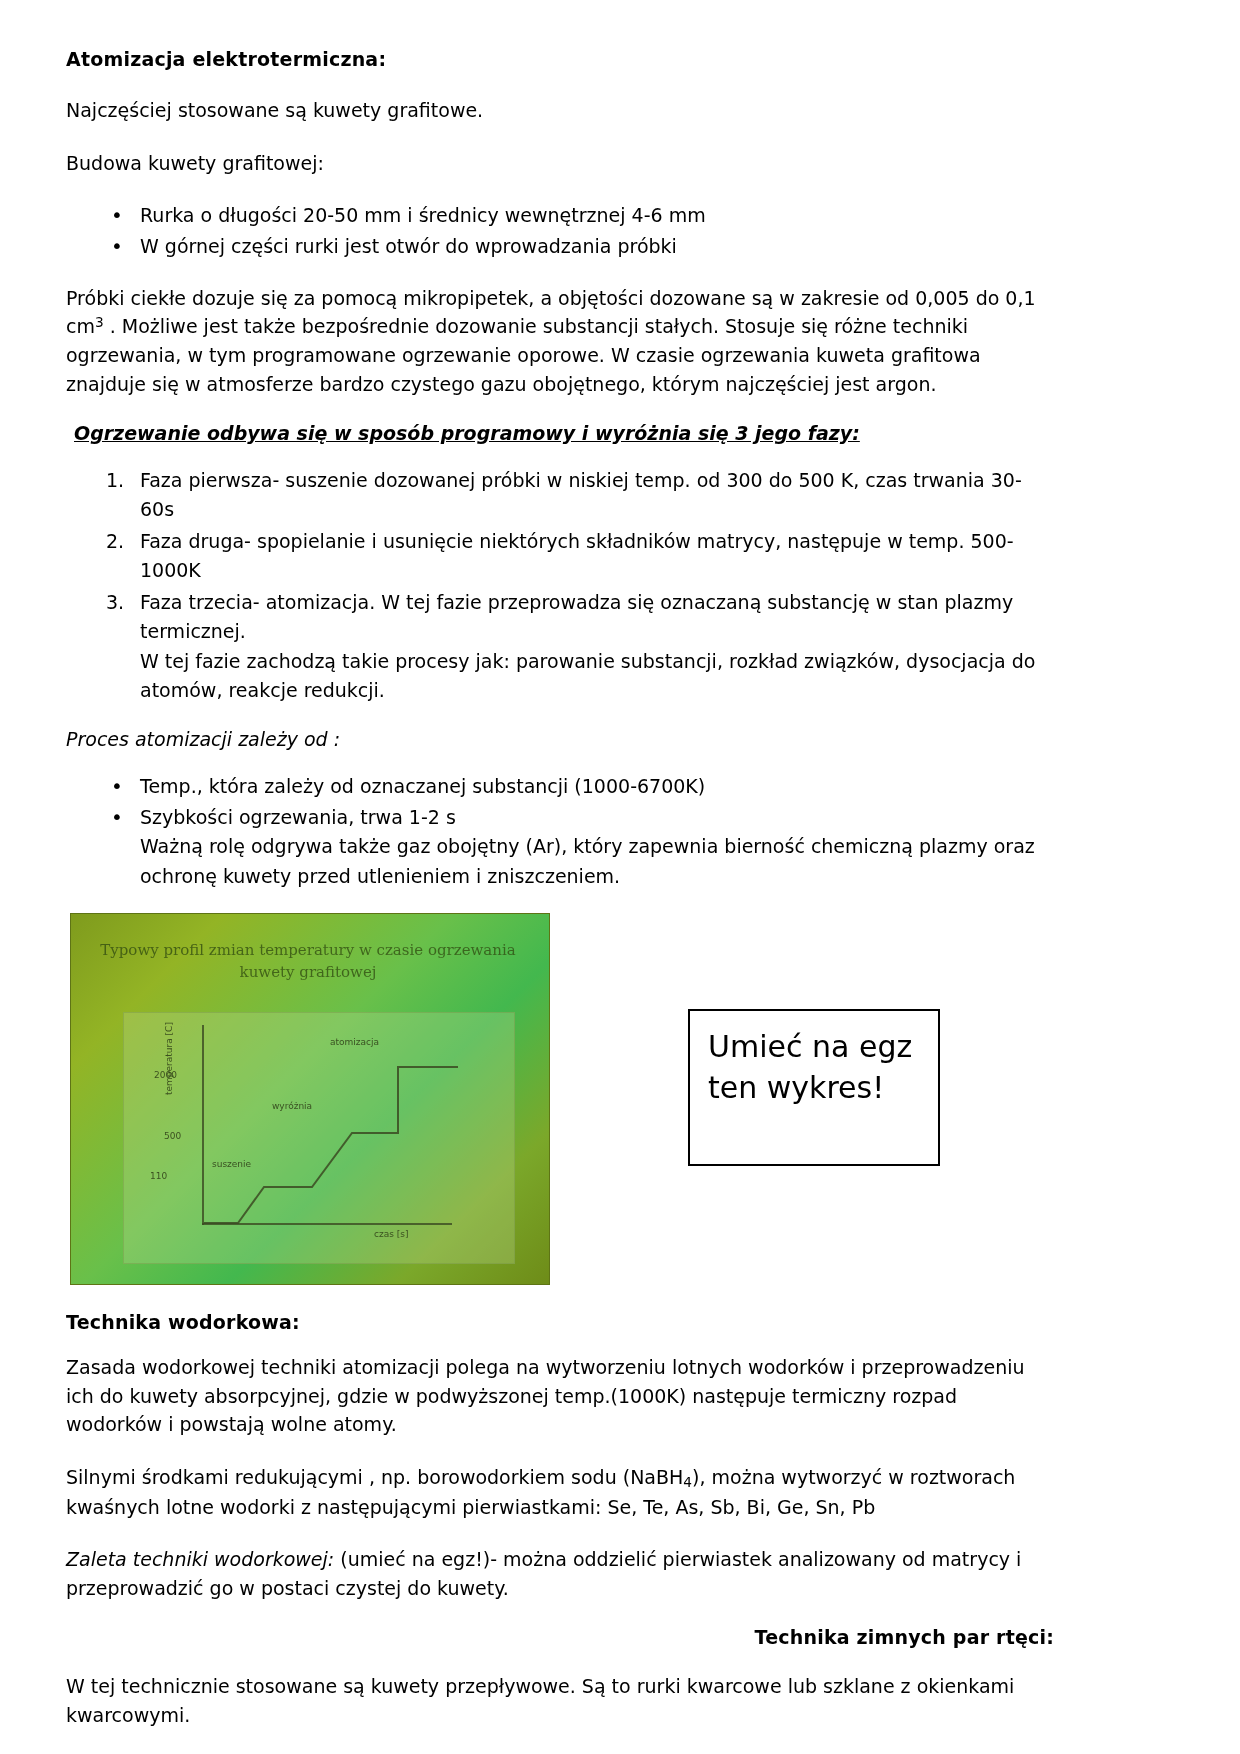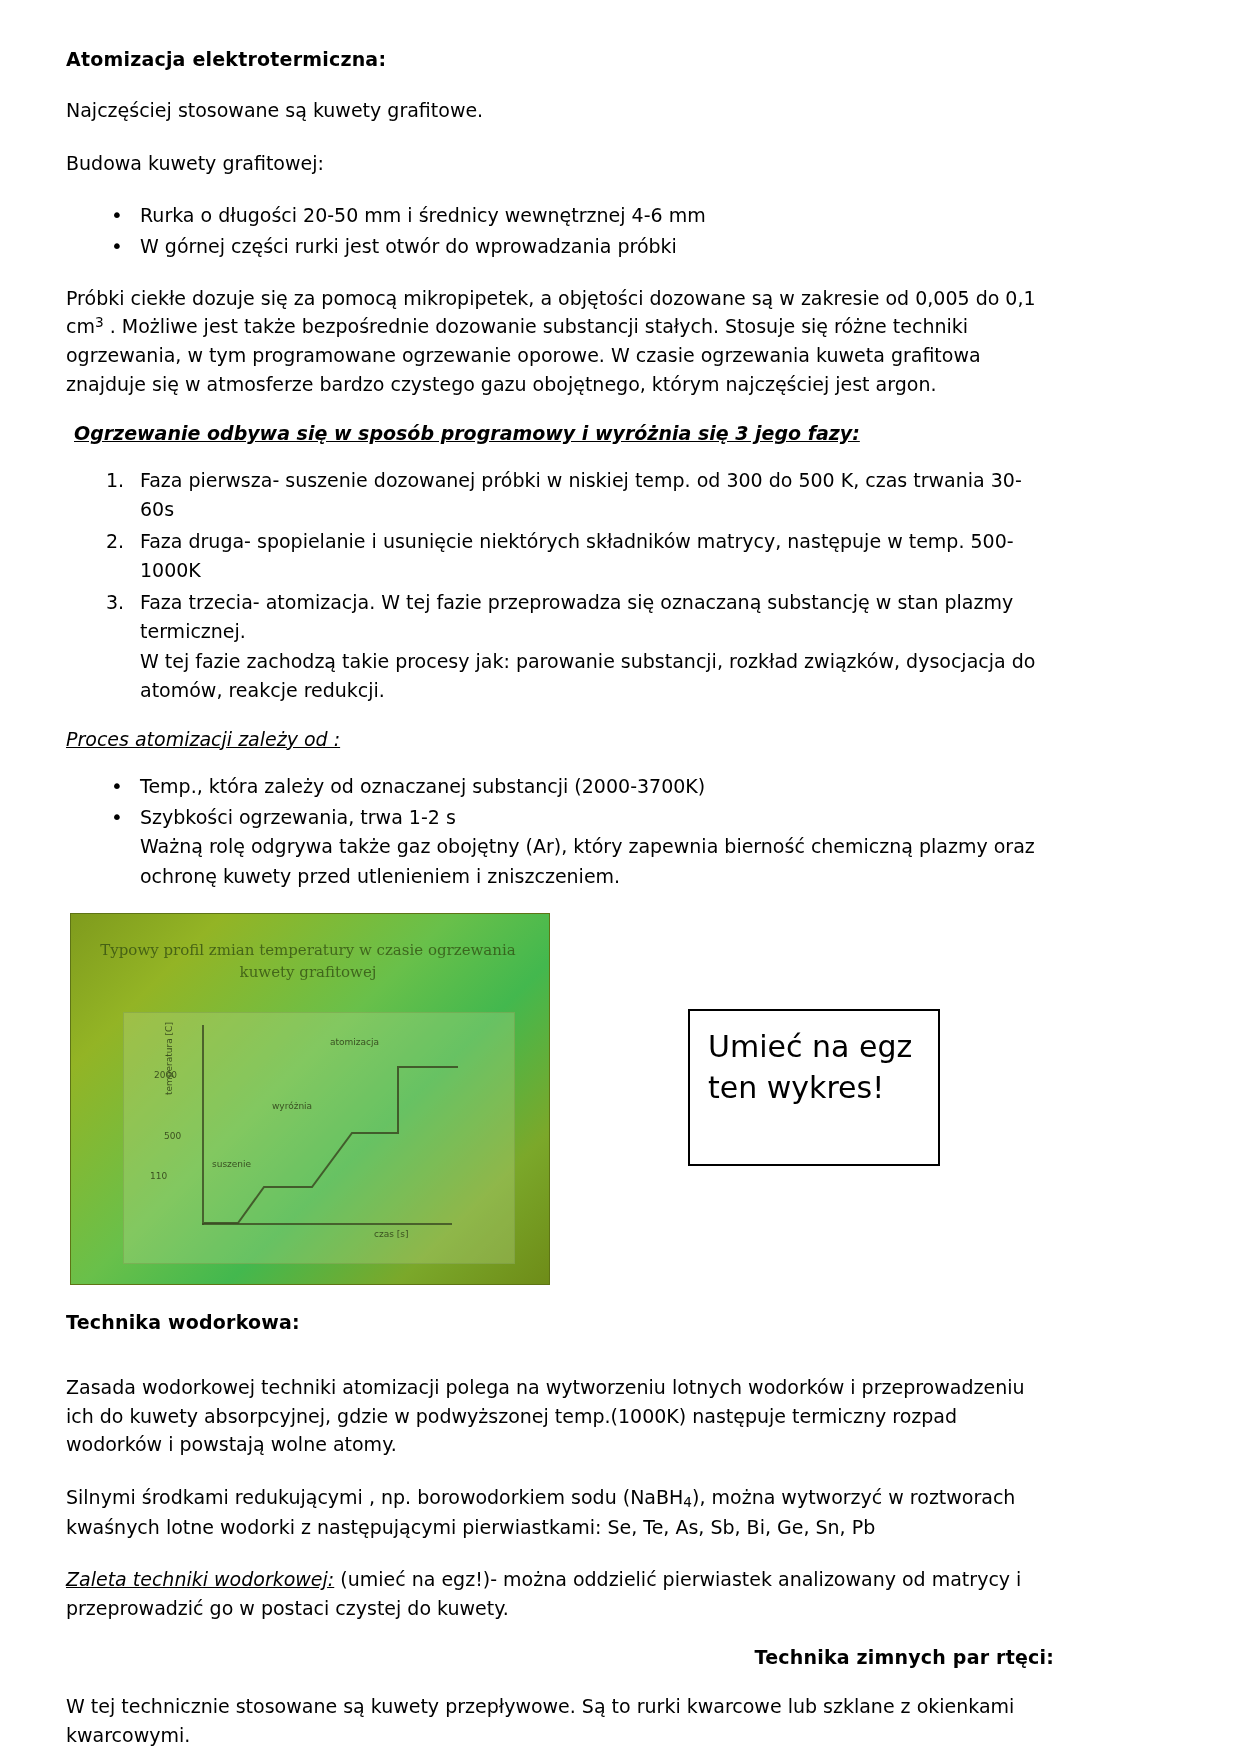--- a/index.html
+++ b/index.html
@@ -75,21 +75,20 @@
   }
   .u-bold-italic {
     font-weight: bold;
     font-style: italic;
     text-decoration: underline;
     font-size: 19px;
     margin: 0 0 22px 8px;
   }
   .u-italic {
     font-style: italic;
-    text-decoration: underline;
     font-size: 19px;
   }
   .figure-row {
     position: relative;
     height: 372px;
     margin: 14px 0 26px 0;
   }
   .figure {
     position: absolute;
     left: 4px;
@@ -208,21 +207,21 @@
 
   <ol class="numbers">
     <li>Faza pierwsza- suszenie dozowanej próbki w niskiej temp. od 300 do 500 K, czas trwania 30-60s</li>
     <li>Faza druga- spopielanie i usunięcie niektórych składników matrycy, następuje w temp. 500-1000K</li>
     <li><span>Faza trzecia- atomizacja. W tej fazie przeprowadza się oznaczaną substancję w stan plazmy termicznej.</span><span class="sub-line">W tej fazie zachodzą takie procesy jak: parowanie substancji, rozkład związków, dysocjacja do atomów, reakcje redukcji.</span></li>
   </ol>
 
   <p class="u-italic" style="margin:0 0 22px 0;">Proces atomizacji zależy od :</p>
 
   <ul class="bullets">
-    <li>Temp., która zależy od oznaczanej substancji (2000-3700K)</li>
+    <li>Temp., która zależy od oznaczanej substancji (1000-6700K)</li>
     <li><span>Szybkości ogrzewania, trwa 1-2 s</span><span class="sub-line">Ważną rolę odgrywa także gaz obojętny (Ar), który zapewnia bierność chemiczną plazmy oraz ochronę kuwety przed utlenieniem i zniszczeniem.</span></li>
   </ul>
 
   <div class="figure-row">
 
     <div class="figure">
       <div class="fig-title">Typowy profil zmian temperatury w czasie ogrzewania kuwety grafitowej</div>
 
       <div class="fig-plot">
         <div class="fig-axis-y"></div>
@@ -244,21 +243,21 @@
         <div class="fig-lab" style="left:206px; top:24px;">atomizacja</div>
       </div>
     </div>
 
     <div class="callout">
       <div class="callout-text">Umieć na egz ten wykres!</div>
     </div>
 
   </div>
 
-  <h1 class="section-head" style="margin-bottom:40px;">Technika wodorkowa:</h1>
+  <h1 class="section-head" style="margin-bottom:20px;">Technika wodorkowa:</h1>
 
   <p class="para">Zasada wodorkowej techniki atomizacji polega na wytworzeniu lotnych wodorków i przeprowadzeniu ich do kuwety absorpcyjnej, gdzie w podwyższonej temp.(1000K) następuje termiczny rozpad wodorków i powstają wolne atomy.</p>
 
   <p class="para"><span>Silnymi środkami redukującymi , np. borowodorkiem sodu (NaBH</span><sub>4</sub><span>), można wytworzyć w roztworach kwaśnych lotne wodorki z następującymi pierwiastkami: Se, Te, As, Sb, Bi, Ge, Sn, Pb</span></p>
 
   <p class="para"><span class="u-italic">Zaleta techniki wodorkowej:</span><span> (umieć na egz!)- można oddzielić pierwiastek analizowany od matrycy i przeprowadzić go w postaci czystej do kuwety.</span></p>
 
   <h1 class="section-head" style="margin-bottom:24px;text-align:right;">Technika zimnych par rtęci:</h1>
 
   <p class="para">W tej technicznie stosowane są kuwety przepływowe. Są to rurki kwarcowe lub szklane z okienkami kwarcowymi.</p>

